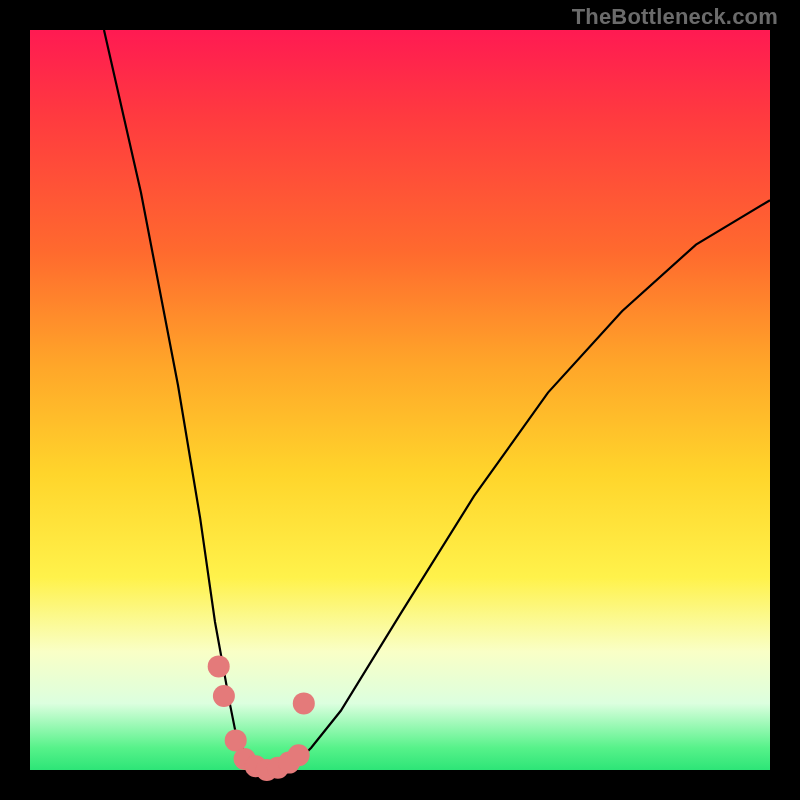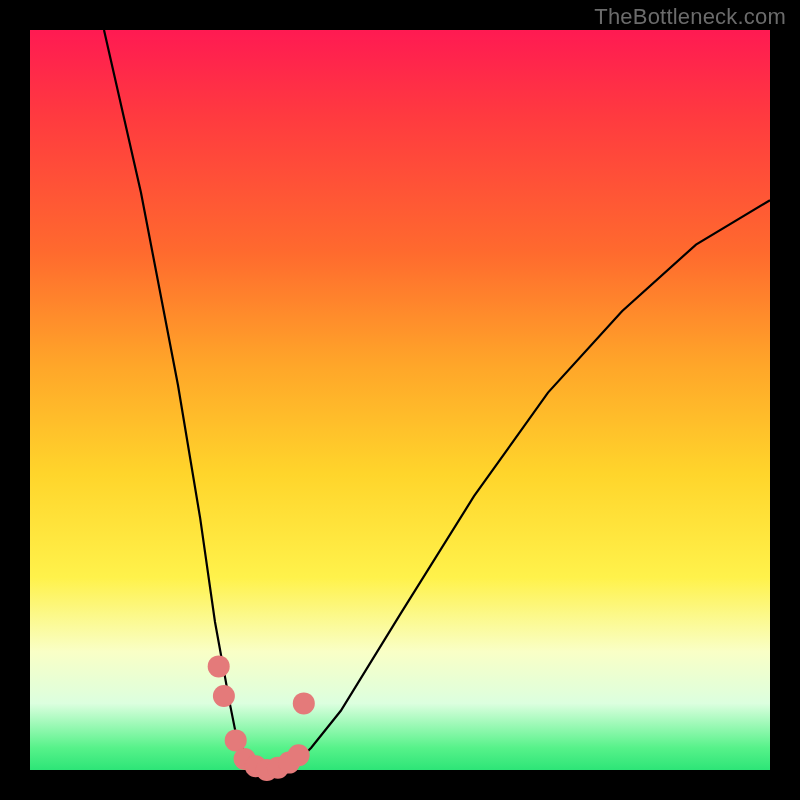--- a/index.html
+++ b/index.html
@@ -34,25 +34,26 @@
       #fff24b 74%,
       #f9ffc6 84%,
       #dcffdf 91%,
       #57f28a 97%,
       #2de577 100%
     );
   }
   .watermark {
     position: absolute;
     top: 4px;
-    right: 14px;
+    right: 22px;
     color: #6b6b6b;
     font-size: 22px;
     letter-spacing: 0.2px;
     user-select: none;
+    font-weight: bold;
   }
   svg.curve {
     position: absolute;
     left: 0;
     top: 0;
     width: 740px;
     height: 740px;
     overflow: visible;
   }
   .curve-path {

